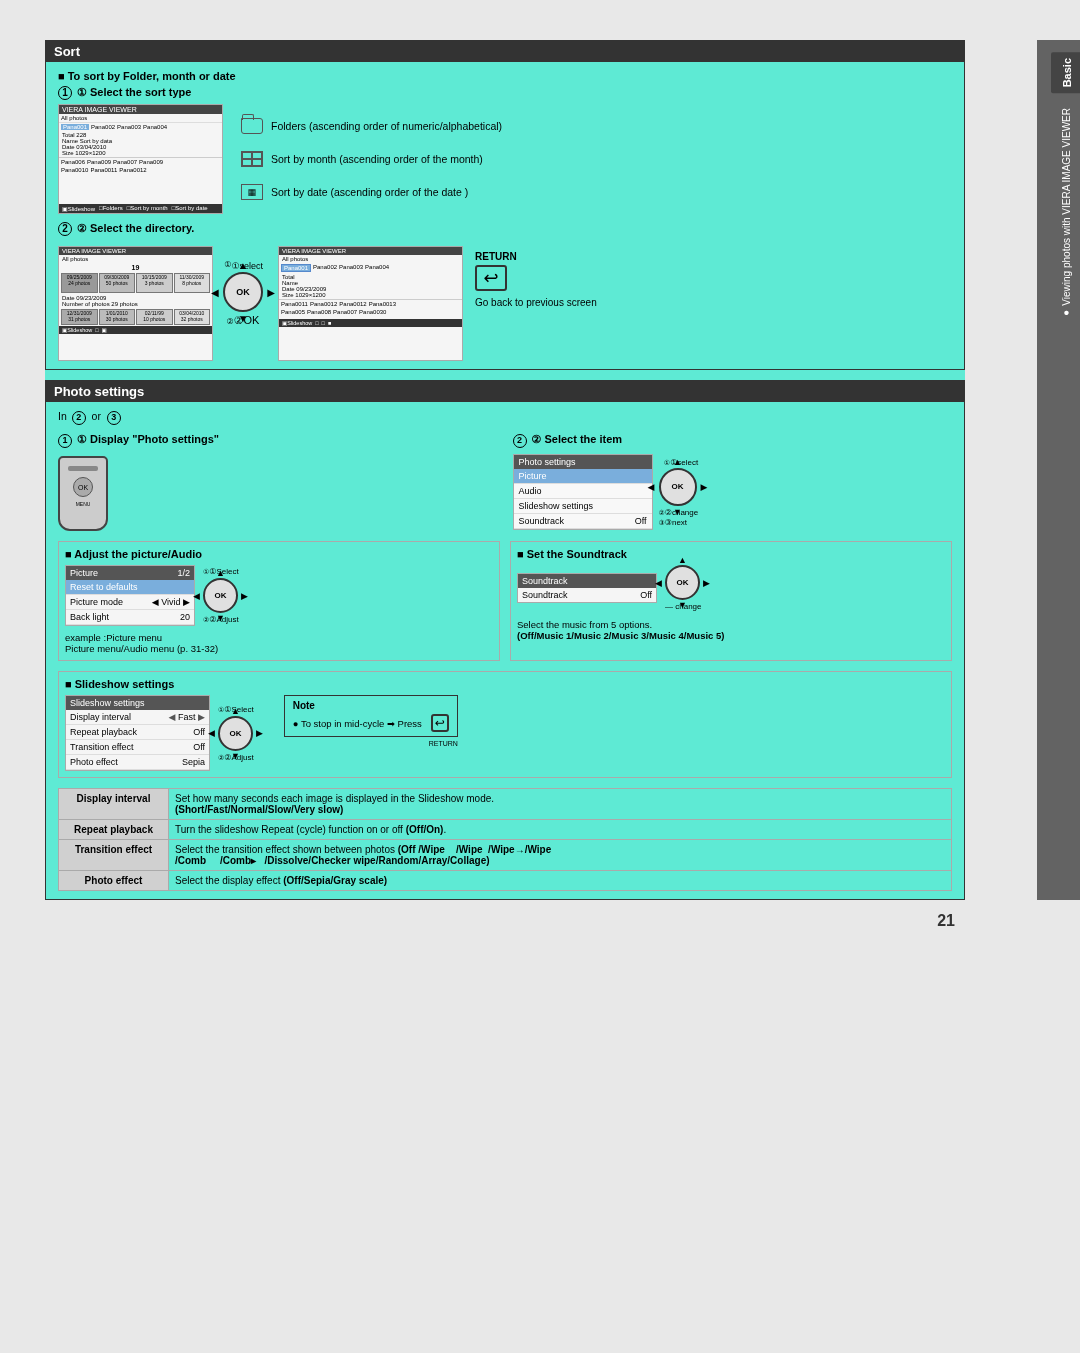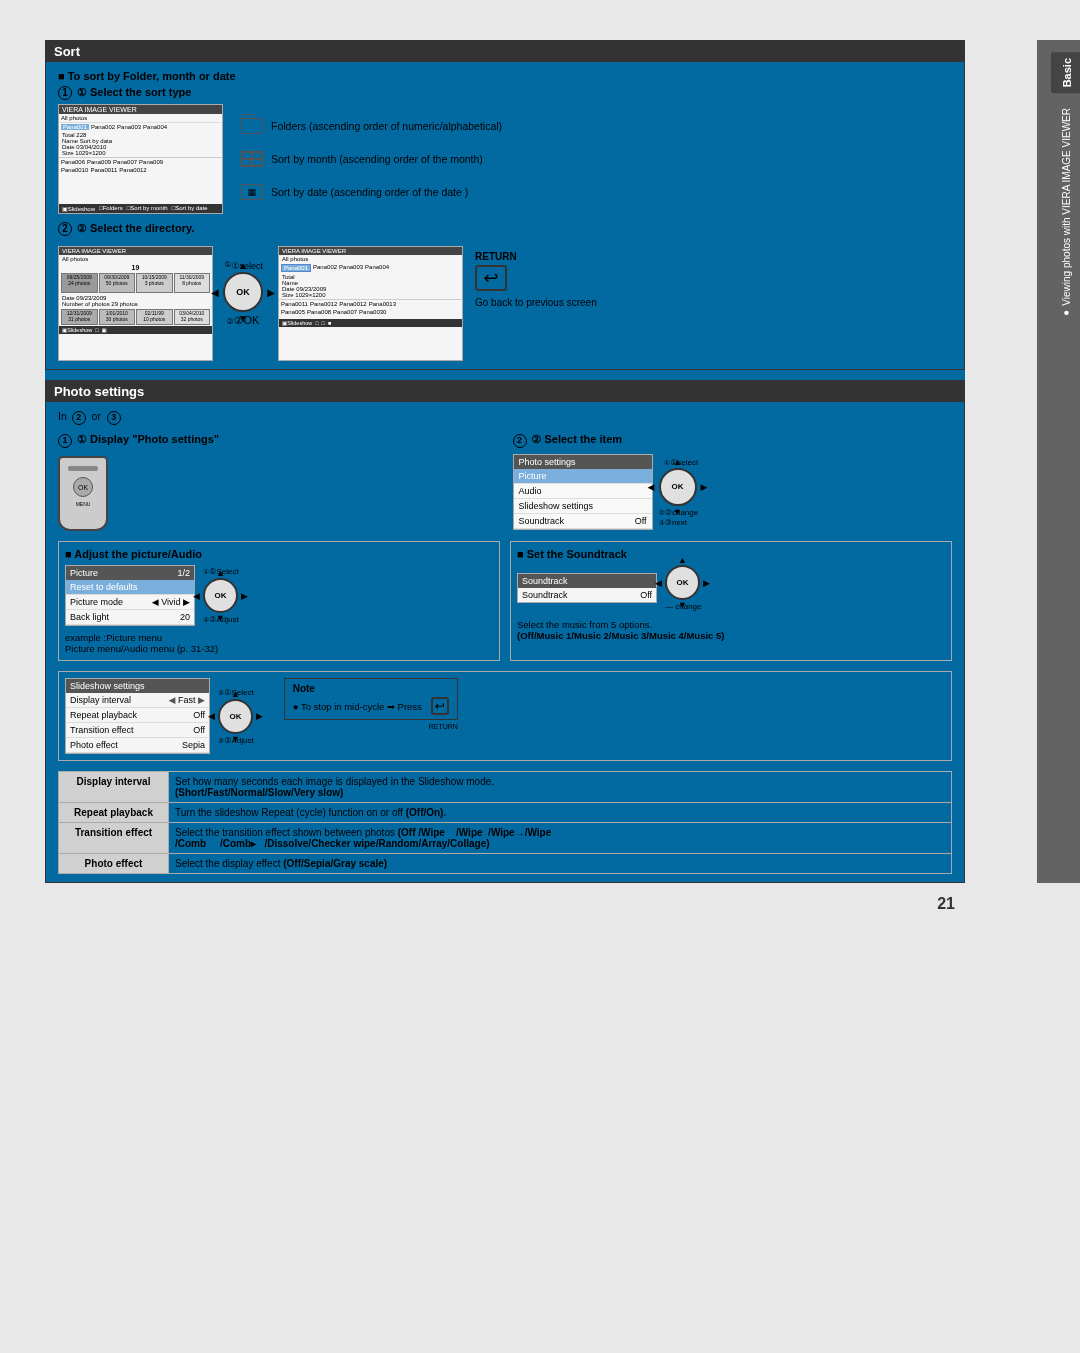--- a/index.html
+++ b/index.html
@@ -10,21 +10,21 @@
       color: #000;
       width: 1080px;
       min-height: 1353px;
       display: flex;
       justify-content: center;
       align-items: flex-start;
       padding: 40px 20px;
     }
     .page-container {
       width: 920px;
-      background: #0369a1;
+      background: #5eead4;
       position: relative;
     }
     
     .sort-section {
       border: 1.5px solid #333;
       margin-bottom: 10px;
     }
     .section-header {
       background: #333;
       color: #fff;
@@ -582,20 +582,21 @@
             </div>
             <div style="font-size:9.5px;margin-top:8px;">
               <div>Select the music from 5 options.</div>
               <div style="font-weight:bold;">(Off/Music 1/Music 2/Music 3/Music 4/Music 5)</div>
             </div>
           </div>
         </div>
 
         <div style="margin-top:10px;">
           <div style="border:1px solid #aaa;padding:6px;">
+            <div style="font-weight:bold;font-size:11px;margin-bottom:5px;">■ Slideshow settings</div>
             <div style="display:flex;align-items:flex-start;gap:10px;">
 
               <div style="display:flex;align-items:center;gap:8px;">
                 <div class="slideshow-settings-box">
                   <div class="ss-title">Slideshow settings</div>
                   <div class="ss-row">
                     <span>Display interval</span>
                     <span><span class="arr">◀</span> <span>Fast</span> <span class="arr">▶</span></span>
                   </div>
                   <div class="ss-row">

